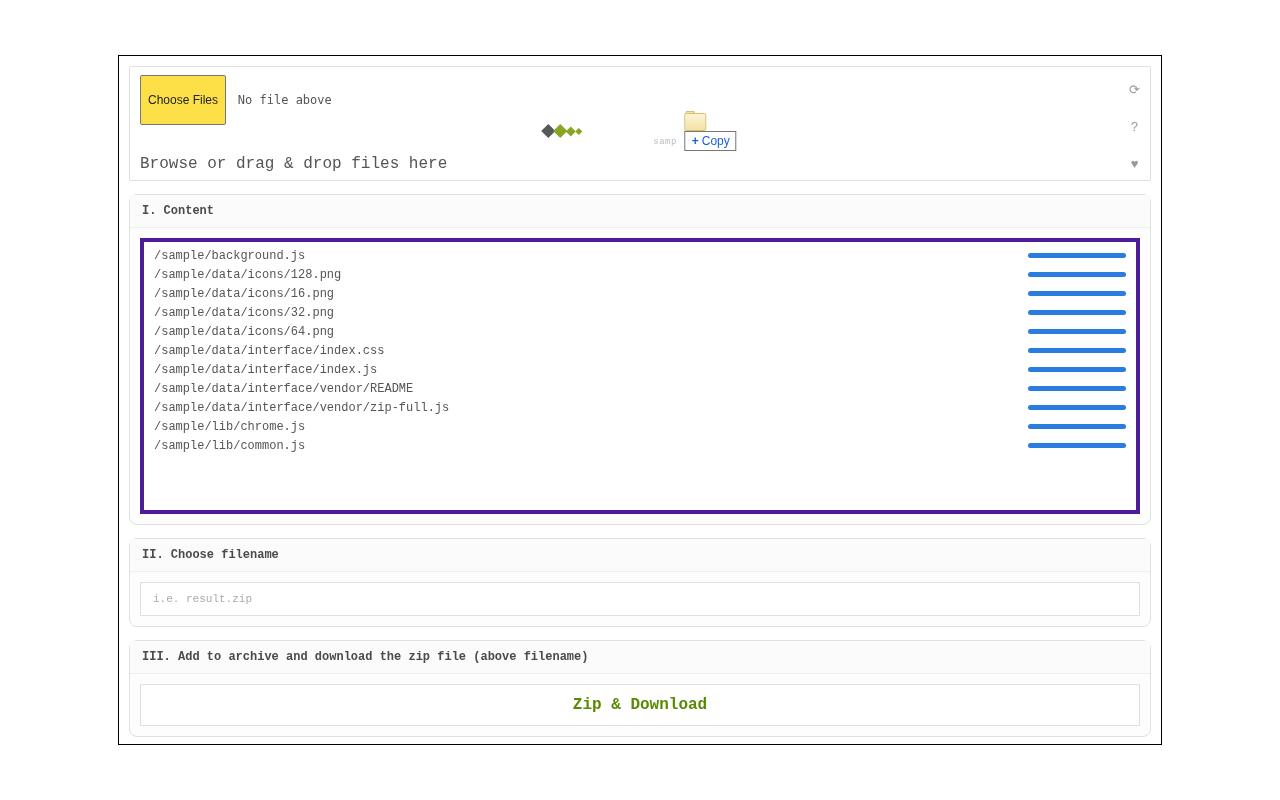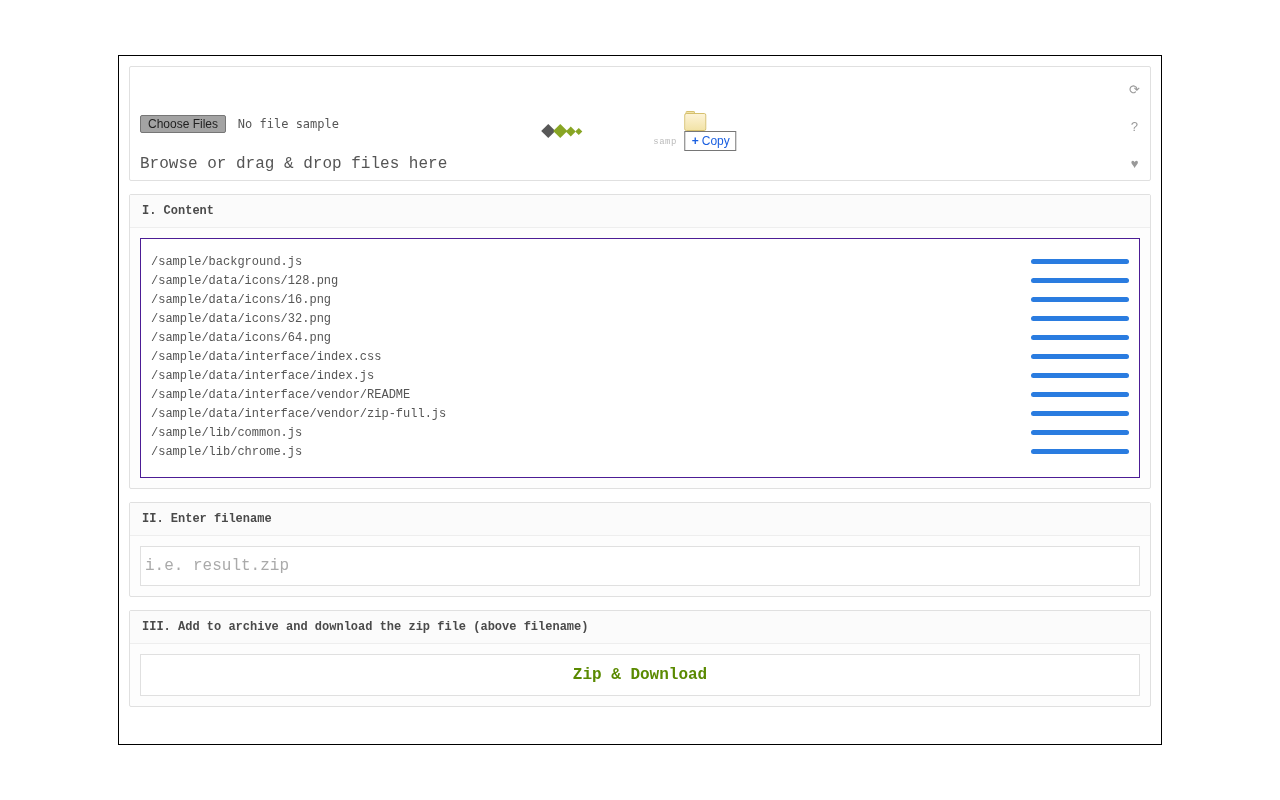--- a/index.html
+++ b/index.html
@@ -24,27 +24,26 @@
   border: 1px solid #e0e0e0;
   padding: 8px 10px 8px 10px;
   height: 115px;
   position: relative;
   background: #fff;
   border-radius: 2px;
 }
 .choose-files-btn {
   font-family: Arial, sans-serif;
   font-size: 12px;
-  background: #a3a3a3;
+  background: #fde047;
   border: 1px solid #767676;
   border-radius: 2px;
-  padding: 1px 7px;
+  padding: 17px 7px;
   cursor: pointer;
   color: #222;
-  margin-top: 40px;
 }
 .nofile {
   font-family: "Consolas", monospace;
   font-size: 12px;
   color: #555;
   margin-left: 4px;
 }
 .center-icons {
   position: absolute;
   top: 44px;
@@ -121,61 +120,61 @@
   display: flex;
   flex-direction: column;
   gap: 22px;
   color: #999;
 }
 .side-icons span { cursor: pointer; font-size: 13px; display: block; text-align: center; }
 .side-heart { font-size: 13px; }
 .panel {
   border: 1px solid #e0e0e0;
   margin-top: 13px;
-  border-radius: 2px;
+  border-radius: 8px;
   background: #fdfdfd;
 }
 .panel-head {
   padding: 9px 12px;
   font-size: 12px;
   font-weight: bold;
   color: #4a4a4a;
   background: #fbfbfb;
   border-bottom: 1px solid #eee;
 }
 .panel-body { padding: 10px; }
 .file-list-wrap {
-  border: 1px solid #4c1d95;
-  background: #fff;
-  height: 240px;
+  border: 4px solid #4c1d95;
+  background: #fff;
+  height: 276px;
   overflow-y: scroll;
-  padding: 13px 10px;
+  padding: 4px 10px;
 }
 .file-row {
   display: flex;
   align-items: center;
   justify-content: space-between;
   padding: 2.5px 0;
 }
 .file-path {
   color: #555;
   font-size: 12px;
 }
 .progress-bar {
   width: 98px;
   height: 5px;
   background: #2a7ce0;
   border-radius: 3px;
 }
 .filename-input {
   width: 100%;
   border: 1px solid #e0e0e0;
-  padding: 10px 4px;
+  padding: 10px 12px;
   font-family: inherit;
-  font-size: 16px;
+  font-size: 11px;
   color: #777;
 }
 .filename-input::placeholder { color: #aaa; }
 .zip-btn {
   width: 100%;
   border: 1px solid #e0e0e0;
   padding: 11px;
   text-align: center;
   background: #fff;
   color: #5a8a00;
@@ -187,21 +186,21 @@
 
 </style>
 </head>
 <body>
 
 <div class="outer">
 
   <div class="dropzone">
     <div>
       <button class="choose-files-btn">Choose Files</button>
-      <span class="nofile">No file sample</span>
+      <span class="nofile">No file above</span>
     </div>
 
     <div class="center-icons">
       <div class="diamond-row">
         <span class="diamond d-dark"></span>
         <span class="diamond d-green"></span>
         <span class="diamond d-green sm"></span>
         <span class="diamond d-green tiny"></span>
       </div>
       <div class="folder-area">
@@ -262,33 +261,33 @@
           </div>
           <div class="file-row">
             <span class="file-path">/sample/data/interface/vendor/README</span>
             <span class="progress-bar"></span>
           </div>
           <div class="file-row">
             <span class="file-path">/sample/data/interface/vendor/zip-full.js</span>
             <span class="progress-bar"></span>
           </div>
           <div class="file-row">
+            <span class="file-path">/sample/lib/chrome.js</span>
+            <span class="progress-bar"></span>
+          </div>
+          <div class="file-row">
             <span class="file-path">/sample/lib/common.js</span>
             <span class="progress-bar"></span>
           </div>
-          <div class="file-row">
-            <span class="file-path">/sample/lib/chrome.js</span>
-            <span class="progress-bar"></span>
-          </div>
         </div>
     </div>
   </div>
 
   <div class="panel">
-    <div class="panel-head">II. Enter filename</div>
+    <div class="panel-head">II. Choose filename</div>
     <div class="panel-body">
       <input class="filename-input" type="text" placeholder="i.e. result.zip" style="">
     </div>
   </div>
 
   <div class="panel">
     <div class="panel-head">III. Add to archive and download the zip file (above filename)</div>
     <div class="panel-body">
       <button class="zip-btn">Zip &amp; Download</button>
     </div>

